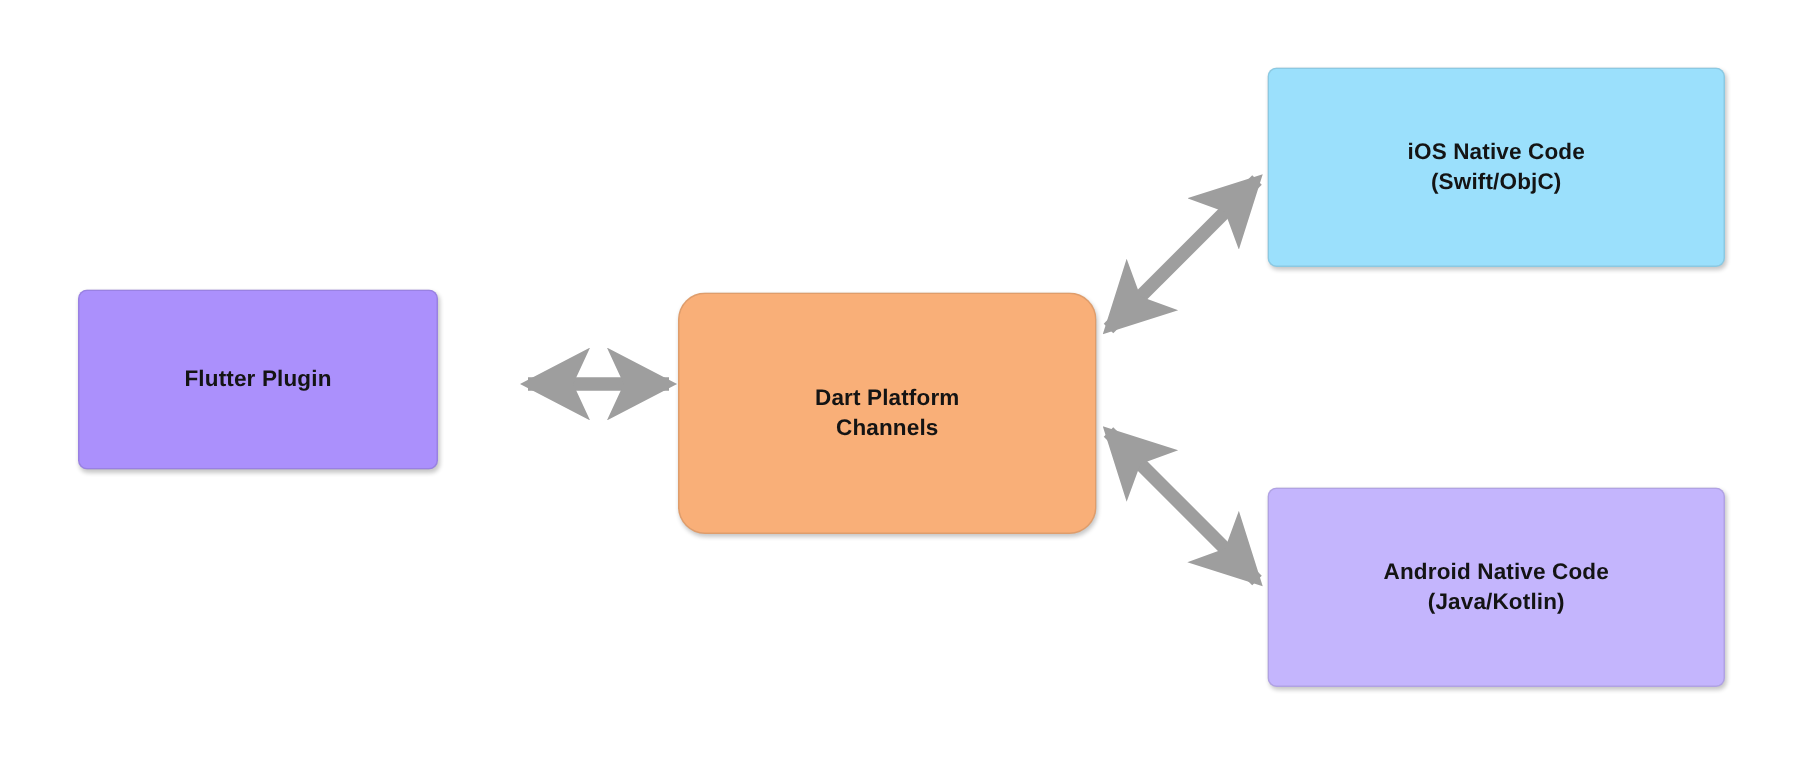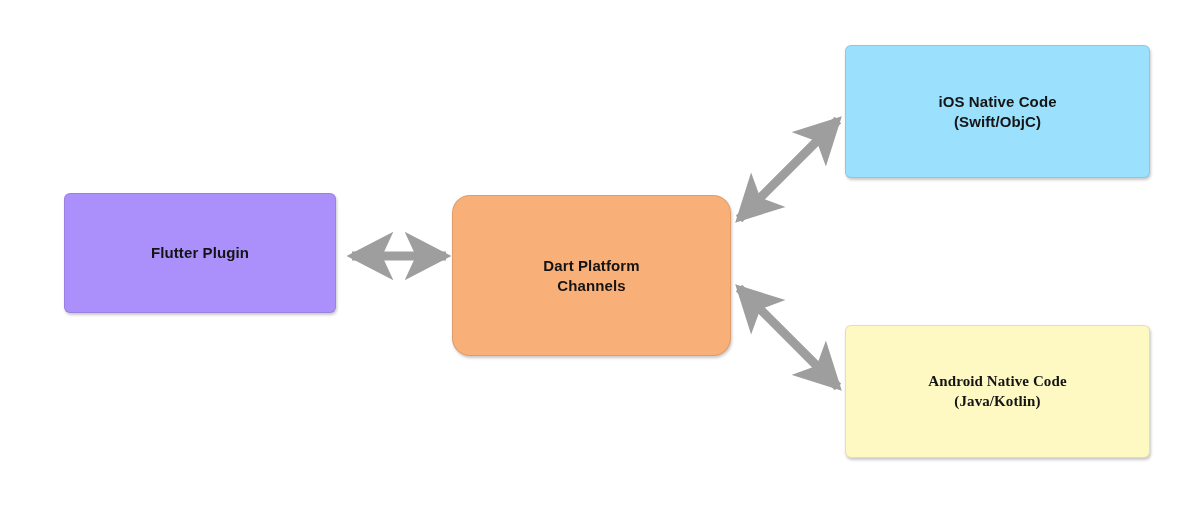--- a/index.html
+++ b/index.html
@@ -48,23 +48,23 @@
     color: #141414;
     font-weight: bold;
     font-size: 15px;
     line-height: 1.3;
     letter-spacing: 0.1px;
     white-space: pre-line;
     padding: 0 10px;
   }
 
   #node-flutter-plugin {
-    left: 64px;
+    left: 52px;
     top: 193px;
-    width: 272px;
+    width: 240px;
     height: 120px;
   }
 
   #node-dart-platform-channels {
     left: 452px;
     top: 195px;
     width: 279px;
     height: 161px;
     border-radius: 18px;
   }
@@ -112,18 +112,18 @@
   <div class="node" id="node-dart-platform-channels" style="background:#F9AF78;">
     <span class="node-label">Dart Platform
 Channels</span>
   </div>
 
   <div class="node" id="node-ios-native-code" style="background:#9BE0FC;">
     <span class="node-label">iOS Native Code
 (Swift/ObjC)</span>
   </div>
 
-  <div class="node" id="node-android-native-code" style="background:#fef9c3;font-family:Liberation Serif, serif;">
+  <div class="node" id="node-android-native-code" style="background:#c4b5fd;">
     <span class="node-label">Android Native Code
 (Java/Kotlin)</span>
   </div>
 
 </div>
 
 </body></html>

